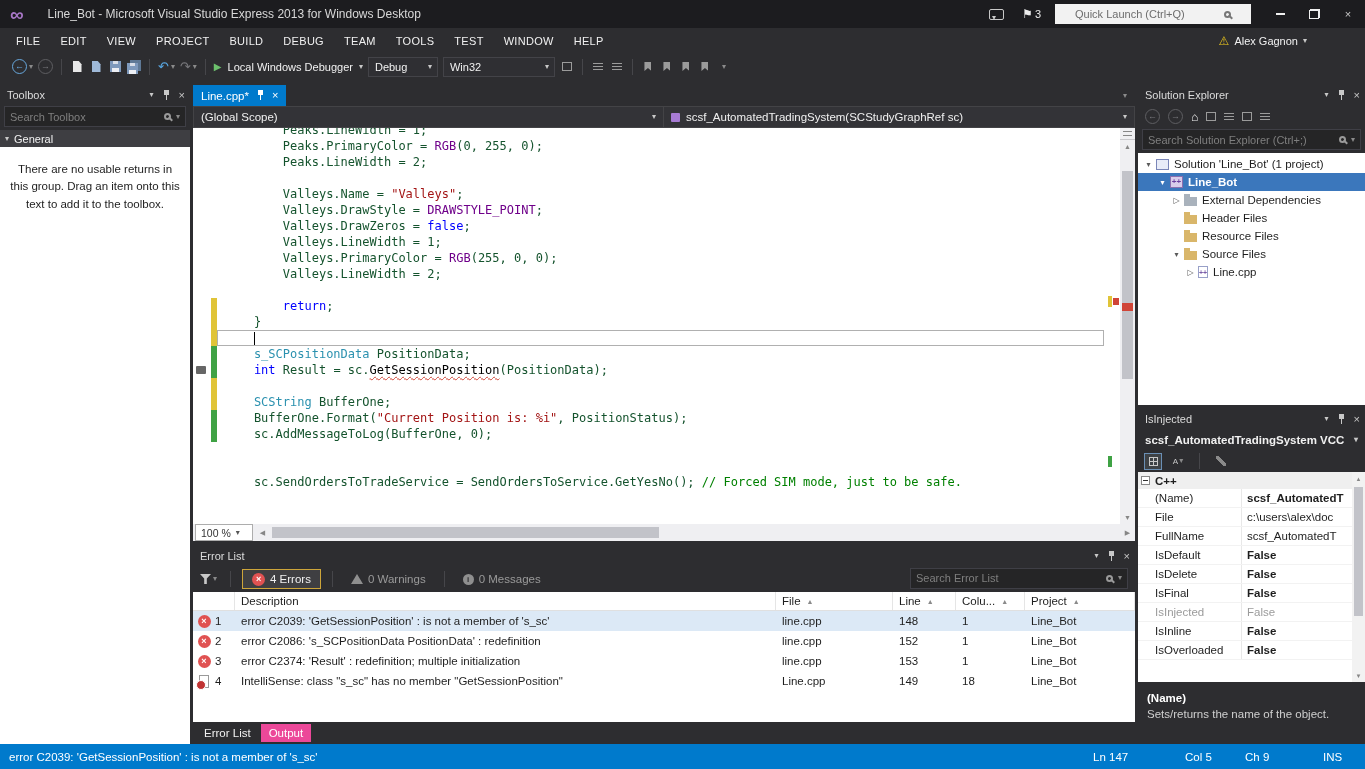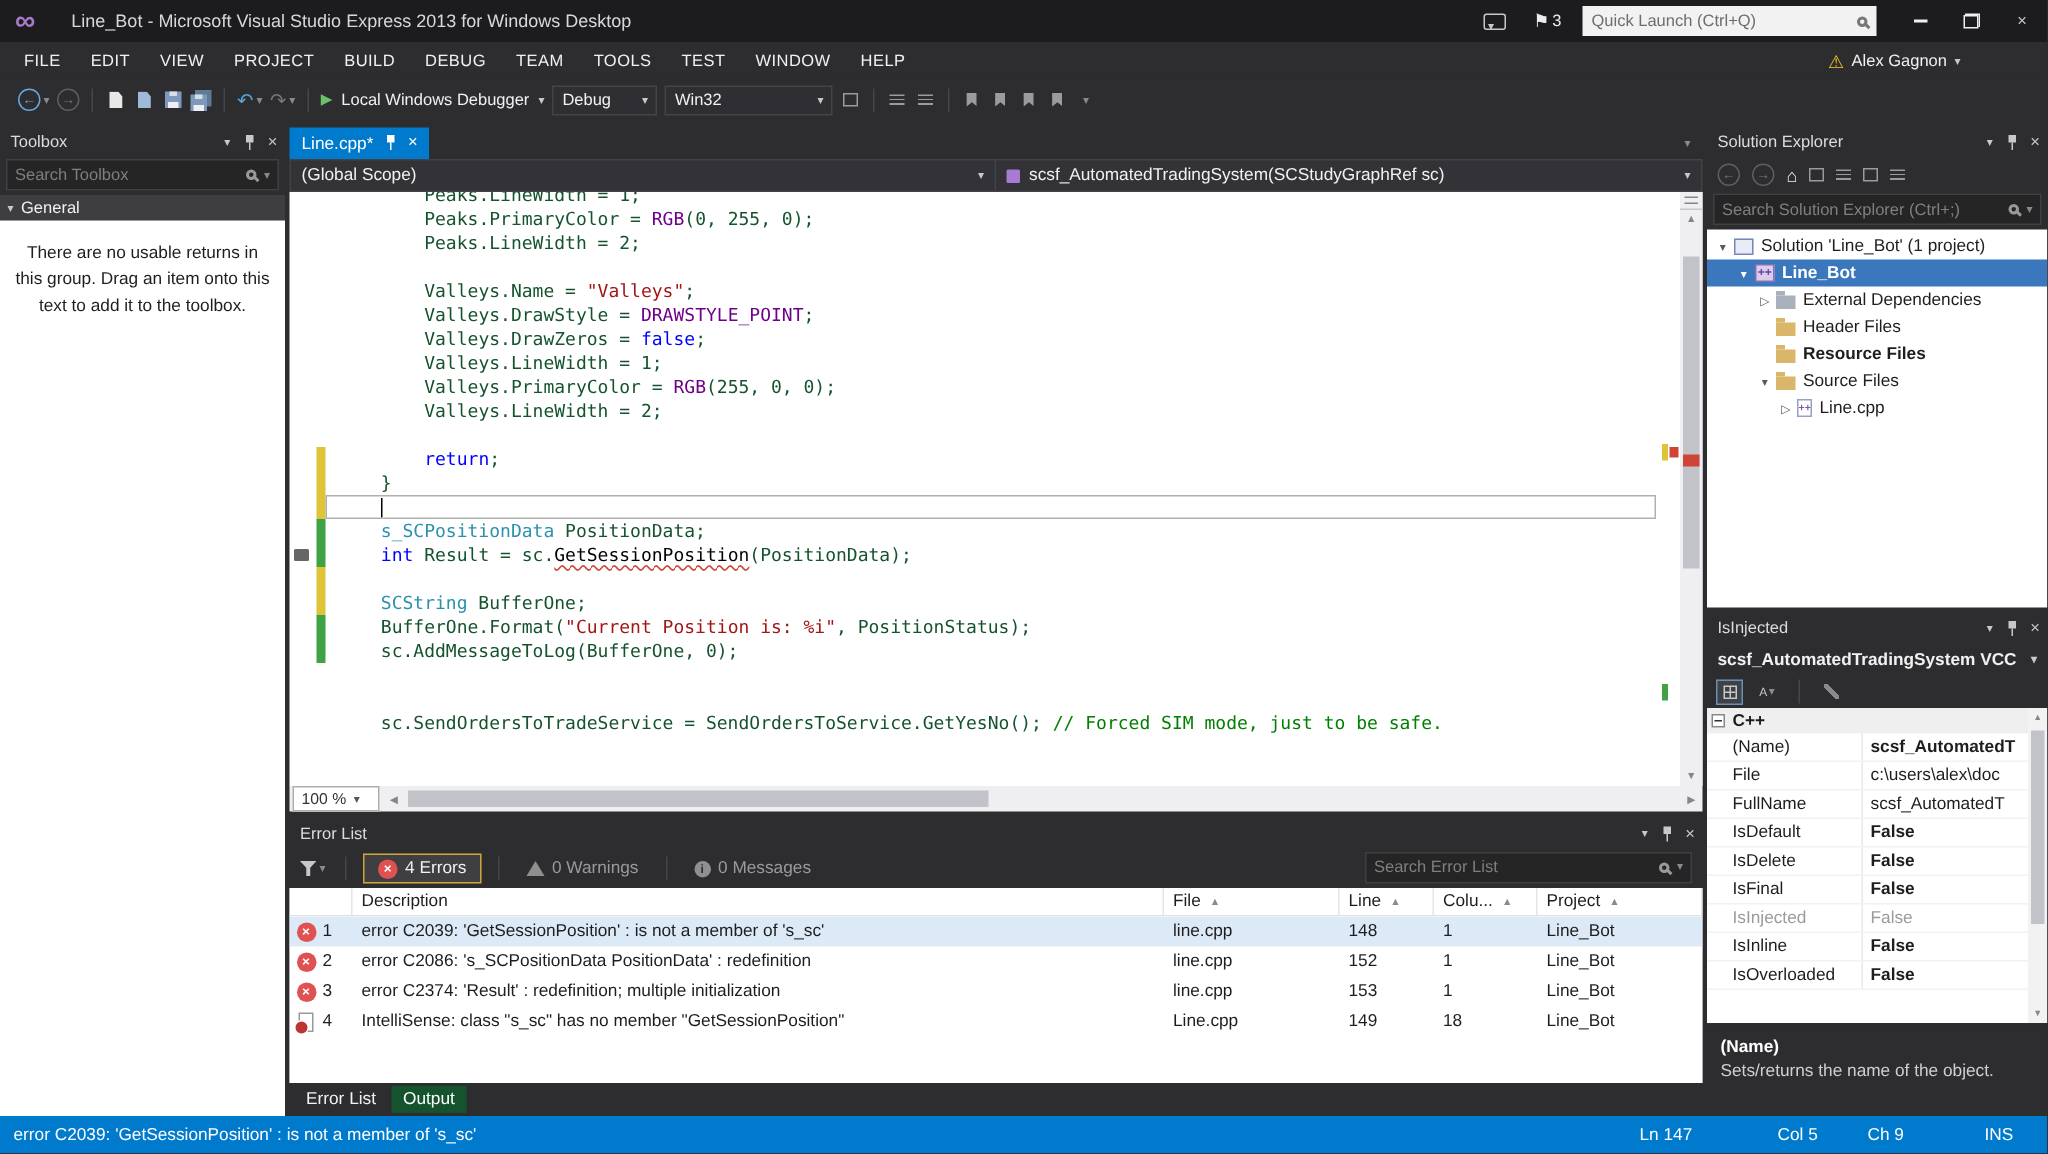--- a/index.html
+++ b/index.html
@@ -9,21 +9,21 @@
 
 
 .title-bar{height:28px;background:#1C1C1F;display:flex;align-items:center;padding-left:10px;color:#DCDCDC}
 .vs-logo{color:#A978C8;font-size:19px;font-weight:bold;line-height:1;margin-right:24px}
 .title-text{font-size:12px;color:#D8D8D8}
 .titlebar-right{margin-left:auto;display:flex;align-items:center;height:100%}
 .feedback-icon{width:15px;height:11px;border:1px solid #C8C8C8;border-radius:2px;position:relative;margin-right:18px}
 .feedback-icon::after{content:'';position:absolute;left:2px;bottom:-5px;border:4px solid transparent;border-top-color:#C8C8C8;border-left-width:2px;border-right-width:2px}
 .notif{display:flex;align-items:center;gap:2px;color:#ECECEC;margin-right:14px;font-size:11px}
 .notif .flag{font-size:12px;color:#ECECEC}
-.quick-launch{width:196px;height:20px;background:#F2F2F2;display:flex;align-items:center;padding:0 6px;color:#6D6D6D;font-size:11px;margin-right:12px}
+.quick-launch{width:196px;height:20px;background:#F2F2F2;display:flex;align-items:center;padding:0 20px;color:#6D6D6D;font-size:11px;margin-right:12px}
 .quick-launch .ql-text{flex:1;overflow:hidden;white-space:nowrap}
 .mag{width:7px;height:7px;border:2px solid #777;border-radius:50%;position:relative;flex:none}
 .mag::after{content:'';position:absolute;width:5px;height:2px;background:#777;transform:rotate(45deg);right:-4px;bottom:-2px}
 .mag.light{border-color:#9A9A9A}.mag.light::after{background:#9A9A9A}
 .win-btn{width:34px;height:28px;display:grid;place-items:center;color:#F0F0F0;font-size:12px}
 .minimize-bar{width:9px;height:2px;background:#F0F0F0}
 .restore-ico{position:relative;width:11px;height:10px}
 .restore-ico::before{content:'';position:absolute;right:0;top:0;width:8px;height:7px;border:1px solid #F0F0F0}
 .restore-ico::after{content:'';position:absolute;left:0;bottom:0;width:8px;height:7px;border:1px solid #F0F0F0;background:#1C1C1F}
 
@@ -152,21 +152,21 @@
 .c-col{width:69px}
 .c-proj{width:110px}
 .sort{font-size:7px;color:#8A8A8A;margin-left:6px}
 .ep-rows{flex:1;background:#FFF;overflow:hidden}
 .err-row{height:20px;display:flex;align-items:center;font-size:11.5px;color:#1E1E1E}
 .err-row.selected{background:#DCE9F6}
 .r-ico{width:22px;display:flex;justify-content:center;flex:none}
 .r-num{width:20px;flex:none}
 .bottom-tabs{height:22px;display:flex;align-items:center;padding-left:3px;gap:2px;flex:none}
 .btab{padding:3px 8px;font-size:11.5px;color:#F1F1F1}
-.btab.highlight{background:#14532d;color:#FFF}
+.btab.highlight{background:#ec4899;color:#FFF}
 
 
 .rightcol{width:227px;display:flex;flex-direction:column;margin-left:3px;flex:none}
 .sepanel{height:320px;display:flex;flex-direction:column;flex:none}
 .se-toolbar{height:23px;display:flex;align-items:center;gap:8px;padding:0 7px;color:#C8C8C8;flex:none}
 .home-g{font-size:12px;color:#ECECEC;line-height:1}
 .tree{flex:1;background:#FFF;overflow:hidden;padding-top:2px}
 .tree-row{height:18px;display:flex;align-items:center;font-size:11.5px;color:#1E1E1E;white-space:nowrap}
 .tree-row.selected{background:#3B77BC;color:#FFF}
 .tree-arrow{width:13px;font-size:8px;color:#5A5A5A;text-align:center;flex:none}
@@ -592,21 +592,21 @@
             <div class="tree-row" style="padding-left: 32px;">
               <span class="tree-arrow">▷</span>
               <span class="tree-icon icon-deps"></span>
               <span class="tree-label">External Dependencies</span>
             </div>
             <div class="tree-row" style="padding-left: 32px;">
               <span class="tree-arrow"></span>
               <span class="tree-icon icon-folder"></span>
               <span class="tree-label">Header Files</span>
             </div>
-            <div class="tree-row" style="padding-left: 32px; font-weight: bold;">
+            <div class="tree-row" style="padding-left: 32px;">
               <span class="tree-arrow"></span>
               <span class="tree-icon icon-folder"></span>
               <span class="tree-label">Resource Files</span>
             </div>
             <div class="tree-row" style="padding-left: 32px;">
               <span class="tree-arrow">▾</span>
               <span class="tree-icon icon-folder"></span>
               <span class="tree-label">Source Files</span>
             </div>
             <div class="tree-row" style="padding-left: 46px;">

